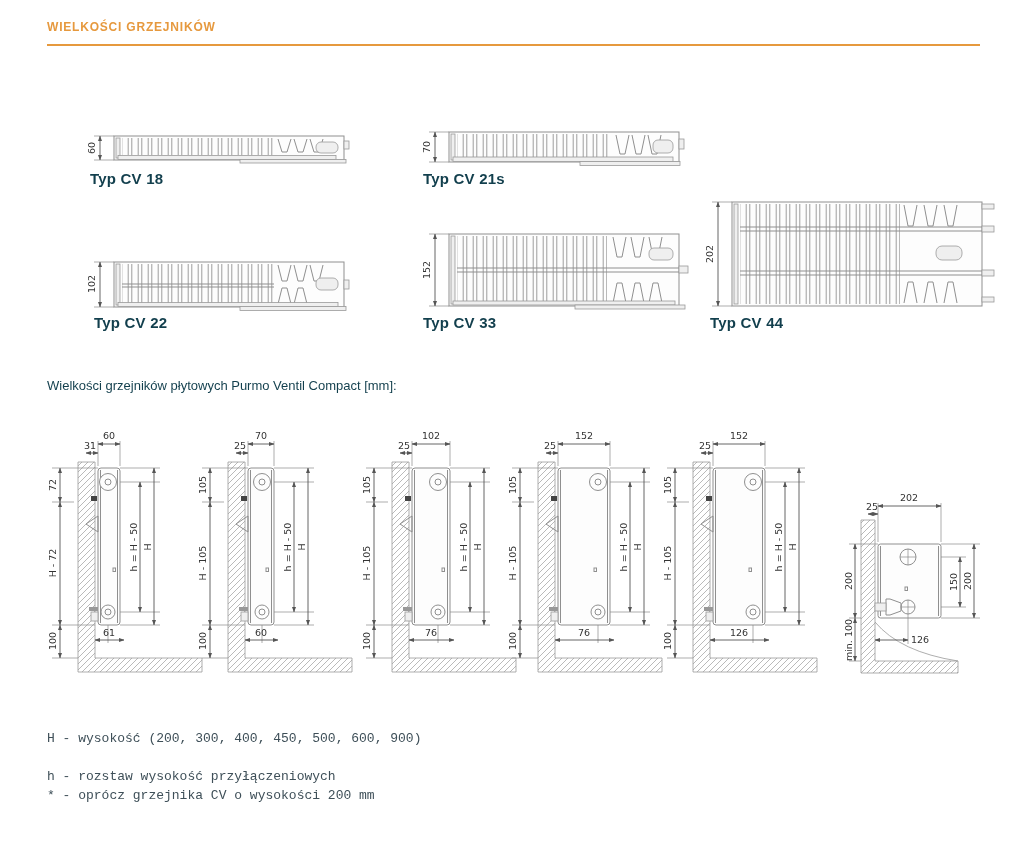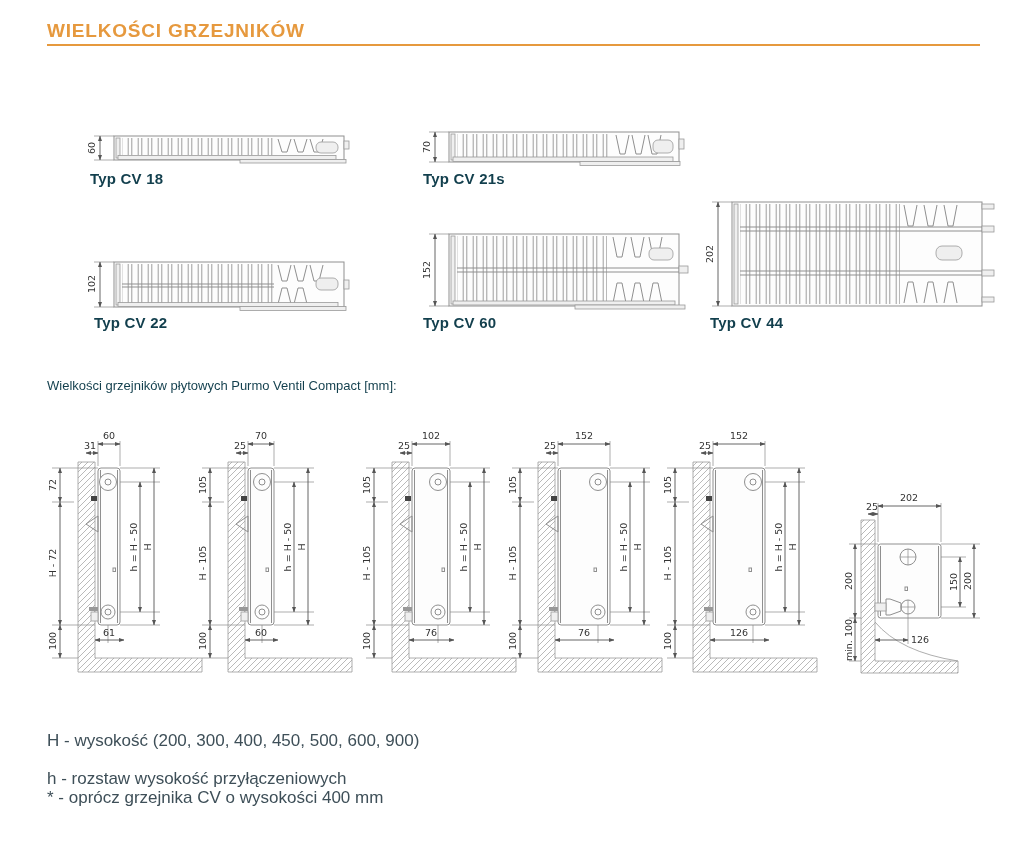--- a/index.html
+++ b/index.html
@@ -1,23 +1,23 @@
 <!DOCTYPE html>
 <html><head>
 <meta charset="utf-8">
 <style>
   html,body{margin:0;padding:0;background:#fff;}
   #page{position:relative;width:1027px;height:850px;background:#ffffff;overflow:hidden;
         font-family:"Liberation Sans",sans-serif;}
   .abs{position:absolute;}
-  #page-title{left:47px;top:20px;font-size:19px;font-weight:600;letter-spacing:.8px;color:#e6993e;}
+  #page-title{left:47px;top:20px;font-size:12px;font-weight:600;letter-spacing:.8px;color:#e6993e;}
   #title-rule{left:47px;top:44px;width:933px;height:2px;background:#e6993e;}
   .type-label{font-size:15px;font-weight:bold;color:#123f4d;letter-spacing:.2px;}
   #section-title{left:47px;top:378px;font-size:13px;font-weight:normal;color:#123f4d;}
-  .legend-line{left:47px;font-size:17px;color:#3e4f58;}
+  .legend-line{left:47px;font-size:13px;color:#3e4f58;font-family:Liberation Mono, monospace;}
   svg{display:block;overflow:visible;}
   svg text{font-family:"DejaVu Sans",sans-serif;font-size:9.5px;fill:#333;}
   .dim{stroke:#555;stroke-width:.9;}
   .ext{stroke:#8a8a8a;stroke-width:.7;}
   .ln{stroke:#8f8f8f;stroke-width:1;fill:none;}
   .body{fill:#fdfdfd;stroke:#8f8f8f;stroke-width:1;}
   .lt{fill:#efefef;stroke:#999;stroke-width:.8;}
 </style>
 </head>
 <body>
@@ -110,21 +110,21 @@
       <rect class="lt" x="36" y="12" width="4" height="68"></rect>
       <rect x="42" y="12" width="150" height="68" fill="url(#fins)"></rect>
       <path class="ln" d="M42,44 H264 M42,48 H264"></path>
       <path class="ln" d="M198,13 l4,20 h5 l4,-20 M216,13 l4,20 h5 l4,-20 M234,13 l4,20 h5 l4,-20 M198,79 l4,-20 h5 l4,20 M216,79 l4,-20 h5 l4,20 M234,79 l4,-20 h5 l4,20"></path>
       <rect class="lt" x="234" y="24" width="24" height="12" rx="5"></rect>
       <rect class="lt" x="264" y="42" width="9" height="7"></rect>
       <rect class="lt" x="38" y="77" width="222" height="4"></rect>
       <rect class="lt" x="160" y="81" width="110" height="4"></rect>
     </g>
   </svg>
-  <div class="abs type-label" style="left:423px;top:314px">Typ CV 60</div>
+  <div class="abs type-label" style="left:423px;top:314px">Typ CV 33</div>
 
   <svg class="abs" style="left:698px;top:194px" width="300" height="122">
     <g>
       <path class="ext" d="M14,8 H34 M14,112 H34"></path>
       <line class="dim" x1="20" y1="8" x2="20" y2="112" marker-start="url(#arr)" marker-end="url(#arr)"></line>
       <text x="15" y="60" text-anchor="middle" transform="rotate(-90 15 60)">202</text>
     </g>
     <g>
       <rect class="body" x="34" y="8" width="250" height="104"></rect>
       <rect class="lt" x="36" y="10" width="4" height="100"></rect>
@@ -368,15 +368,15 @@
       <text x="108.5" y="100" text-anchor="middle" transform="rotate(-90 108.5 100)">150</text>
       <text x="122.5" y="99" text-anchor="middle" transform="rotate(-90 122.5 99)">200</text>
       <path class="ext" d="M60,132 V162"></path>
       <line class="dim" x1="27" y1="158" x2="60" y2="158" marker-start="url(#arr)" marker-end="url(#arr)"></line>
       <text x="72" y="161" text-anchor="middle">126</text>
     </g>
   </svg>
 
   <div class="abs legend-line" style="top:731px">H - wysokość (200, 300, 400, 450, 500, 600, 900)</div>
   <div class="abs legend-line" style="top:769px">h - rozstaw wysokość przyłączeniowych</div>
-  <div class="abs legend-line" style="top:788px">* - oprócz grzejnika CV o wysokości 400 mm</div>
+  <div class="abs legend-line" style="top:788px">* - oprócz grzejnika CV o wysokości 200 mm</div>
 
 </div>
 
 </body></html>

